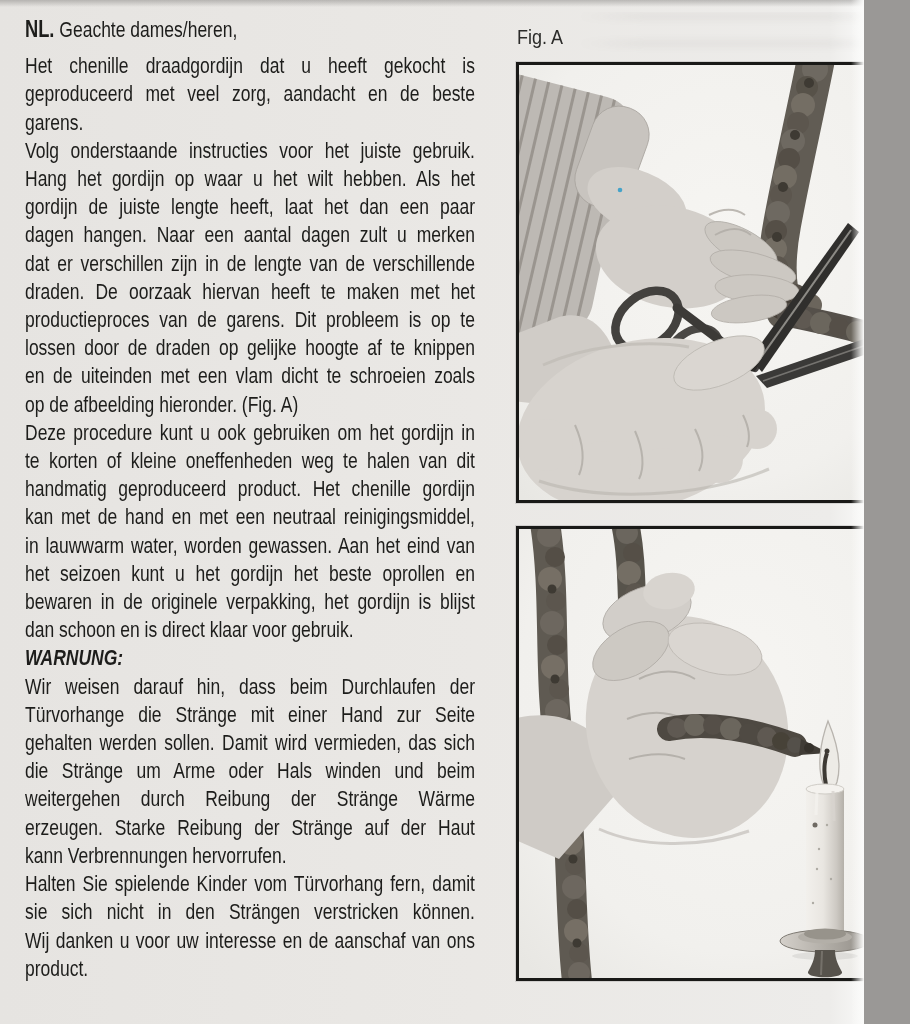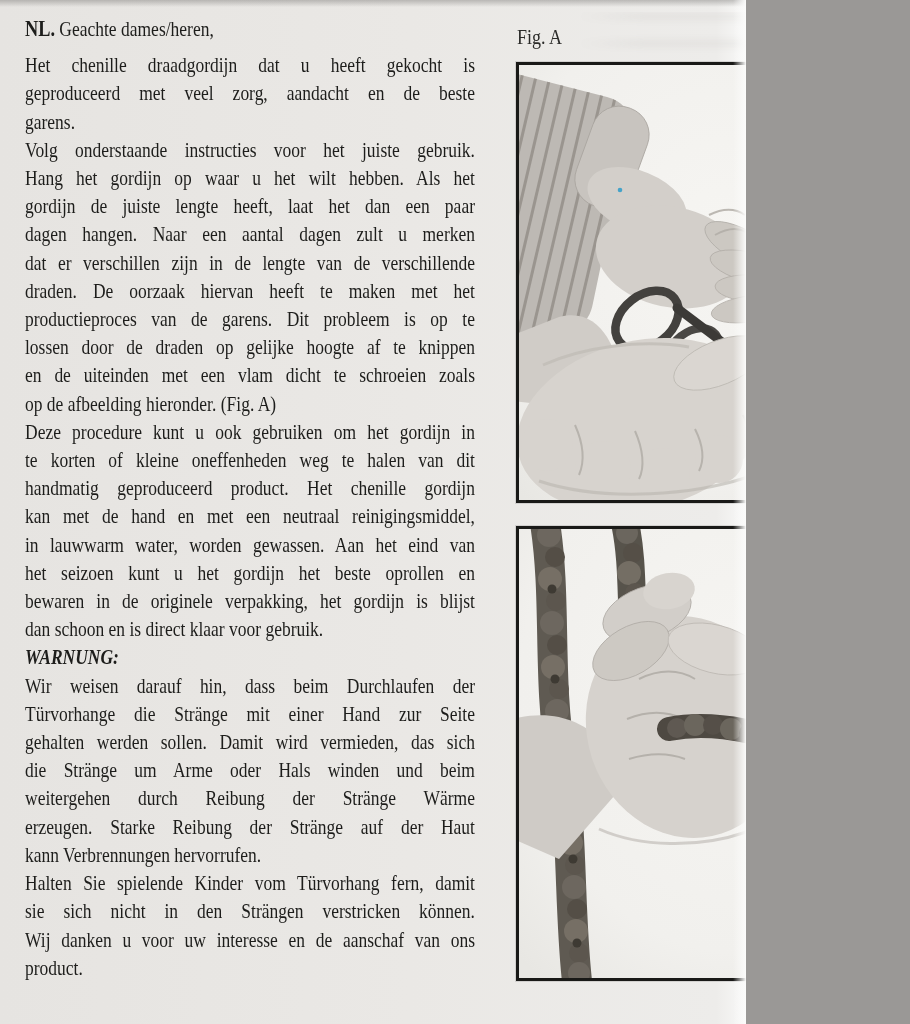--- a/index.html
+++ b/index.html
@@ -1,19 +1,19 @@
 <!DOCTYPE html>
 <html><head>
 <meta charset="utf-8">
 <style>
   html,body{margin:0;padding:0;background:#9a9896;}
   .page{
-    position:relative;width:746px;height:1024px;overflow:hidden;
+    position:relative;width:864px;height:1024px;overflow:hidden;
     background:linear-gradient(90deg,#e6e4e1 0%,#eae8e5 55%,#edecea 96%,#f8f8f7 100%);
-    font-family:Liberation Serif, serif;
+    font-family:Liberation Sans, sans-serif;
   }
   .page::before{ 
     content:"";position:absolute;left:0;top:0;right:0;height:7px;
     background:linear-gradient(180deg,rgba(70,68,66,.30),rgba(70,68,66,0));
     pointer-events:none;
   }
   .page::after{ 
     content:"";position:absolute;top:0;right:0;width:13px;height:100%;
     background:linear-gradient(270deg,#fbfbfa,rgba(251,251,250,0));
     pointer-events:none;

